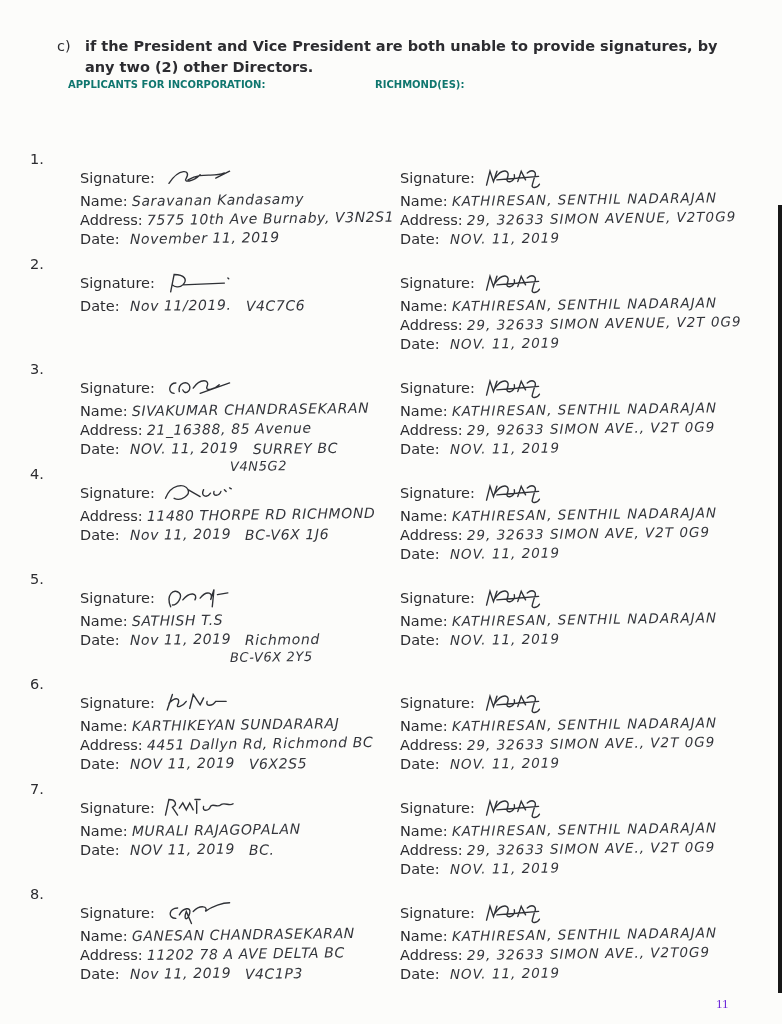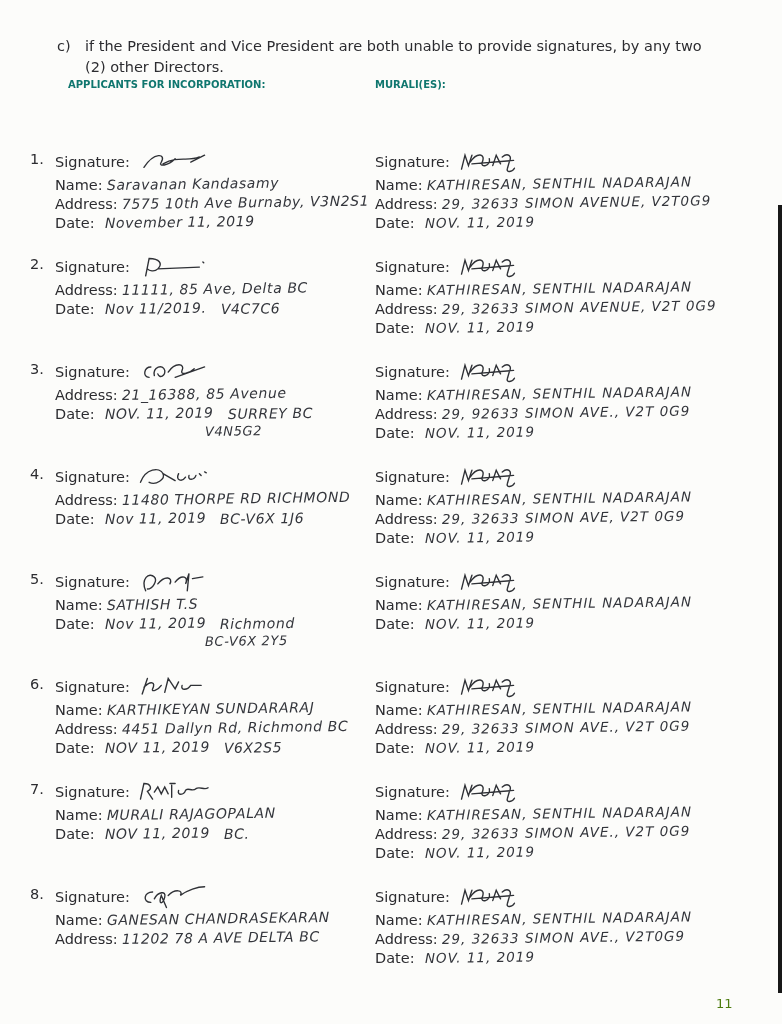--- a/index.html
+++ b/index.html
@@ -4,29 +4,29 @@
 <style>
   html,body { margin:0; padding:0; background:#e9e9e9; }
   .page {
     position:relative; width:782px; height:1024px; margin:0 auto;
     background:#fcfcfa; overflow:hidden;
     font-family:"DejaVu Sans", sans-serif; color:#2a2a2e;
   }
   
   .clause { position:absolute; top:36px; left:57px; font-size:14.5px; line-height:21px; color:#2c2c30; }
   .clause .cl-label { position:absolute; left:0; top:0; }
-  .clause .cl-body { margin-left:28px; width:640px; }
+  .clause .cl-body { margin-left:28px; width:640px;font-weight:bold; }
   .col-headers { position:absolute; top:79px; left:68px; font-size:10px; font-weight:bold; color:#0f766e; }
   .col-headers .hdr-right { position:absolute; left:307px; top:0; white-space:nowrap; }
   .col-headers .hdr-left { white-space:nowrap; }
 
   .entries { position:absolute; top:141px; left:0; width:782px; }
   .entry { position:relative; height:105px; }
   .num { position:absolute; left:30px; top:10px; font-size:14.5px; color:#2c2c30; }
-  .col { position:absolute; top:0; }
+  .col { position:absolute; top:16px;margin-left:25px; }
   .col.applicant { left:55px; width:320px; }
   .col.witness   { left:375px; width:407px; }
   .line { font-size:14.5px; line-height:19px; white-space:nowrap; }
   .line.first { margin-top:9px; }
   .lbl { color:#2c2c30; }
   
   .hw {
     display:inline-block;
     font-family:"DejaVu Sans", sans-serif;
     font-style:italic; font-size:14px; letter-spacing:0.6px;
@@ -34,35 +34,35 @@
     white-space:nowrap;
   }
   .witness .hw { letter-spacing:1px; font-size:13.5px; }
   .hw.date { margin-left:6px; }
   .hw.extra1 { margin-left:14px; }
   .line.extra2 { height:0; line-height:14px; }
   .line.extra2 .hw { margin-left:150px; font-size:13px; }
   .sig { vertical-align:middle; margin-left:6px; }
   .sig path { fill:none; stroke:#2f3136; stroke-width:1.6; stroke-linecap:round; }
   .scan-edge { position:absolute; right:0; top:205px; width:4px; height:788px; background:#181818; }
-  .page-number { position:absolute; left:716px; top:996px; font-size:13px; color:#4d7c0f; }
+  .page-number { position:absolute; left:716px; top:996px; font-size:13px; color:#6d28d9;font-family:Liberation Serif, serif; }
 </style>
 </head>
 <body>
 
 <div class="page">
 
   <div class="clause">
     <span class="cl-label">c)</span>
     <div class="cl-body">if the President and Vice President are both unable to provide signatures, by any two (2) other Directors.</div>
   </div>
 
   <div class="col-headers">
     <span class="hdr-left">APPLICANTS FOR INCORPORATION:</span>
-    <span class="hdr-right">MURALI(ES):</span>
+    <span class="hdr-right">RICHMOND(ES):</span>
   </div>
 
   <div class="entries">
 
     <div class="entry">
       <div class="num">1.</div>
       <div class="col applicant">
         <div class="line first"><span class="lbl">Signature:</span><svg class="sig" width="80" height="26" viewBox="0 0 90 30">
               <path d="M8 20 C 20 2, 34 4, 28 14 C 24 20, 36 18, 44 10 M30 16 C 48 6, 58 14, 72 8 M62 14 L 78 6"></path>
             </svg></div>
@@ -80,40 +80,40 @@
         <div class="line"><span class="lbl">Date:</span> <span class="hw date">NOV. 11, 2019</span></div>
       </div>
     </div>
 
     <div class="entry">
       <div class="num">2.</div>
       <div class="col applicant">
         <div class="line first"><span class="lbl">Signature:</span><svg class="sig" width="80" height="26" viewBox="0 0 90 30">
               <path d="M10 24 L 14 4 C 26 4, 30 10, 24 16 C 20 20, 14 18, 12 16 M24 16 L 72 14 M76 8 L 77 9"></path>
             </svg></div>
-        <div class="line"><span class="lbl">Address:</span> <span class="hw">11111, 85 Ave, Delta BC</span></div>
         <div class="line"><span class="lbl">Date:</span> <span class="hw date">Nov 11/2019.</span><span class="hw extra1">V4C7C6</span></div>
         <div class="line extra2"><span class="hw"></span></div>
       </div>
       <div class="col witness">
         <div class="line first"><span class="lbl">Signature:</span><svg class="sig" width="70" height="26" viewBox="0 0 80 30">
               <path d="M6 22 L 10 6 L 14 18 L 18 6 M16 14 C 24 2, 34 4, 30 14 C 27 21, 40 19, 38 10 M42 18 L 46 6 L 51 16 M53 8 C 59 3, 65 6, 61 14 L 59 21 C 57 27, 65 25, 67 21 M18 16 L 66 12"></path>
             </svg></div>
         <div class="line"><span class="lbl">Name:</span> <span class="hw">KATHIRESAN, SENTHIL NADARAJAN</span></div>
         <div class="line"><span class="lbl">Address:</span> <span class="hw">29, 32633 SIMON AVENUE, V2T 0G9</span></div>
         <div class="line"><span class="lbl">Date:</span> <span class="hw date">NOV. 11, 2019</span></div>
       </div>
     </div>
 
     <div class="entry">
       <div class="num">3.</div>
       <div class="col applicant">
         <div class="line first"><span class="lbl">Signature:</span><svg class="sig" width="80" height="26" viewBox="0 0 90 30">
               <path d="M16 8 C 8 8, 6 20, 14 20 M20 18 C 18 8, 30 4, 32 12 C 33 18, 26 22, 24 16 M36 14 C 44 2, 56 4, 52 12 C 49 18, 60 16, 66 10 M44 20 L 78 8"></path>
             </svg></div>
+        <div class="line"><span class="lbl">Name:</span> <span class="hw">SIVAKUMAR CHANDRASEKARAN</span></div>
         <div class="line"><span class="lbl">Address:</span> <span class="hw">21_16388, 85 Avenue</span></div>
         <div class="line"><span class="lbl">Date:</span> <span class="hw date">NOV. 11, 2019</span><span class="hw extra1">SURREY BC</span></div>
         <div class="line extra2"><span class="hw">V4N5G2</span></div>
       </div>
       <div class="col witness">
         <div class="line first"><span class="lbl">Signature:</span><svg class="sig" width="70" height="26" viewBox="0 0 80 30">
               <path d="M6 22 L 10 6 L 14 18 L 18 6 M16 14 C 24 2, 34 4, 30 14 C 27 21, 40 19, 38 10 M42 18 L 46 6 L 51 16 M53 8 C 59 3, 65 6, 61 14 L 59 21 C 57 27, 65 25, 67 21 M18 16 L 66 12"></path>
             </svg></div>
         <div class="line"><span class="lbl">Name:</span> <span class="hw">KATHIRESAN, SENTHIL NADARAJAN</span></div>
         <div class="line"><span class="lbl">Address:</span> <span class="hw">29, 92633 SIMON AVE., V2T 0G9</span></div>
@@ -202,20 +202,21 @@
     </div>
 
     <div class="entry">
       <div class="num">8.</div>
       <div class="col applicant">
         <div class="line first"><span class="lbl">Signature:</span><svg class="sig" width="80" height="26" viewBox="0 0 90 30">
               <path d="M18 8 C 8 8, 6 20, 16 20 M20 16 C 24 8, 34 6, 32 14 C 30 22, 24 24, 28 12 L 34 26 M36 12 C 44 4, 54 6, 50 12 C 58 6, 70 2, 78 2"></path>
             </svg></div>
         <div class="line"><span class="lbl">Name:</span> <span class="hw">GANESAN CHANDRASEKARAN</span></div>
         <div class="line"><span class="lbl">Address:</span> <span class="hw">11202 78 A AVE DELTA BC</span></div>
+        <div class="line"><span class="lbl">Date:</span> <span class="hw date">Nov 11, 2019</span><span class="hw extra1">V4C1P3</span></div>
         <div class="line extra2"><span class="hw"></span></div>
       </div>
       <div class="col witness">
         <div class="line first"><span class="lbl">Signature:</span><svg class="sig" width="70" height="26" viewBox="0 0 80 30">
               <path d="M6 22 L 10 6 L 14 18 L 18 6 M16 14 C 24 2, 34 4, 30 14 C 27 21, 40 19, 38 10 M42 18 L 46 6 L 51 16 M53 8 C 59 3, 65 6, 61 14 L 59 21 C 57 27, 65 25, 67 21 M18 16 L 66 12"></path>
             </svg></div>
         <div class="line"><span class="lbl">Name:</span> <span class="hw">KATHIRESAN, SENTHIL NADARAJAN</span></div>
         <div class="line"><span class="lbl">Address:</span> <span class="hw">29, 32633 SIMON AVE., V2T0G9</span></div>
         <div class="line"><span class="lbl">Date:</span> <span class="hw date">NOV. 11, 2019</span></div>
       </div>

